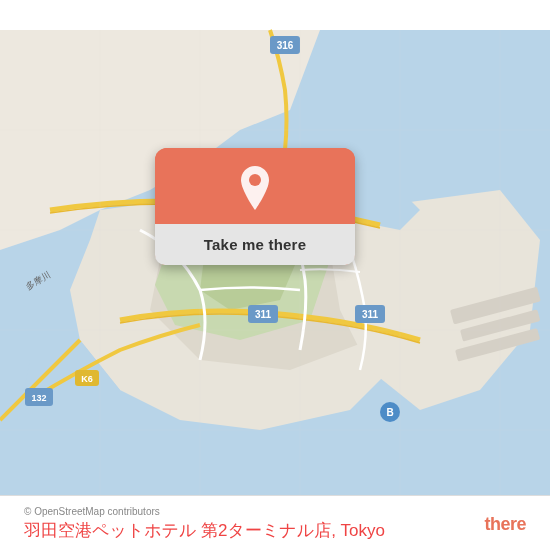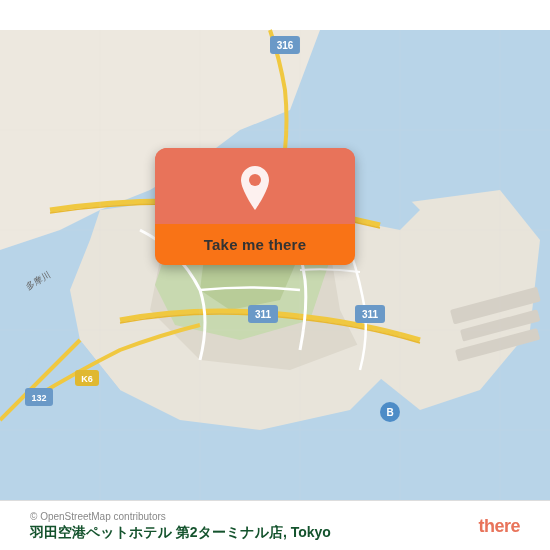--- a/index.html
+++ b/index.html
@@ -46,21 +46,21 @@
       background: #e8735a;
       border-radius: 12px 12px 0 0;
       width: 100%;
       display: flex;
       justify-content: center;
       align-items: center;
       padding: 18px 0 14px;
     }
 
     #callout-button {
-      background: #f97316;
+      background: #e5e5e5;
       border: none;
       border-radius: 0 0 10px 10px;
       width: 100%;
       padding: 12px 0;
       font-size: 15px;
       font-weight: 600;
       color: #333;
       cursor: pointer;
       letter-spacing: 0.2px;
     }
@@ -71,42 +71,42 @@
       height: 44px;
     }
 
     
     #bottom-bar {
       position: absolute;
       bottom: 0;
       left: 0;
       width: 100%;
       background: white;
-      padding: 10px 30px 8px;
+      padding: 10px 24px 8px;
       display: flex;
       align-items: center;
       justify-content: space-between;
       border-top: 1px solid #ddd;
     }
 
     #bottom-left {
       display: flex;
       flex-direction: column;
       gap: 2px;
     }
 
     #attribution {
       font-size: 10px;
       color: #888;
     }
 
     #location-name {
-      font-size: 14px;
-      color: #14532d;
-      font-weight: 700;
+      font-size: 17px;
+      color: #ef4444;
+      font-weight: 400;
     }
 
     #moovit-logo {
       display: flex;
       align-items: center;
       gap: 4px;
     }
 
     #moovit-text {
       font-size: 18px;

